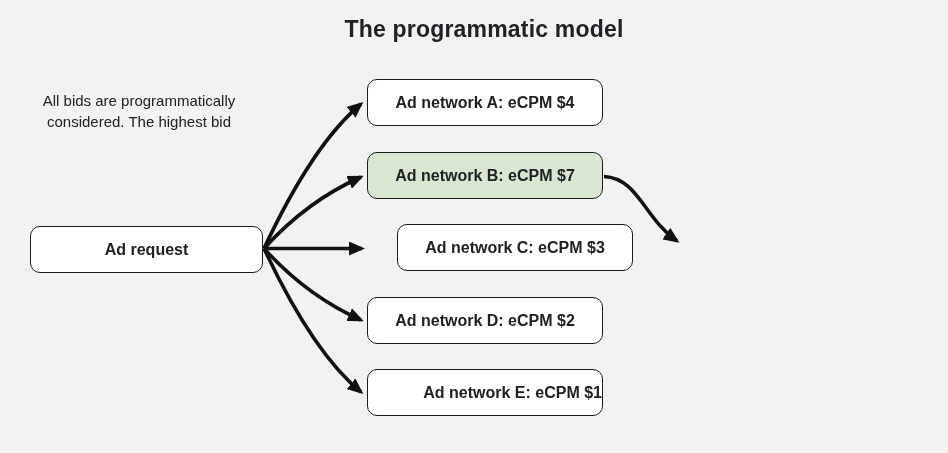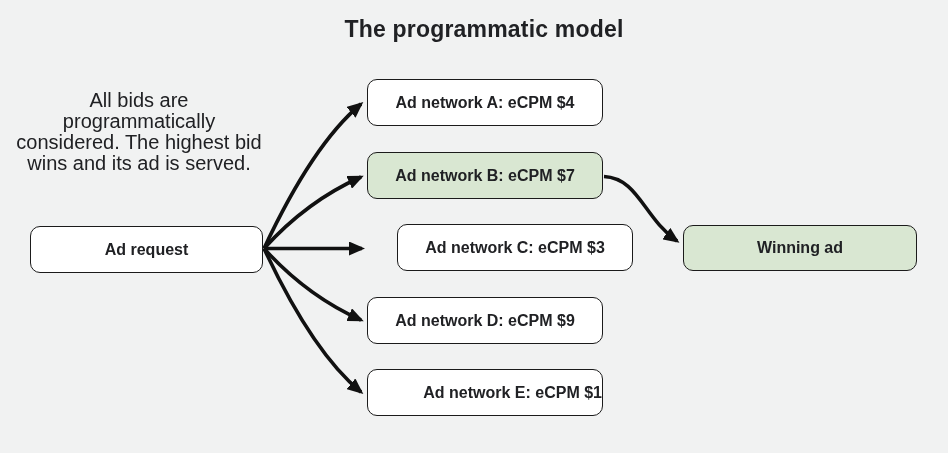--- a/index.html
+++ b/index.html
@@ -26,21 +26,21 @@
     padding-left:20px;
     text-align:center;
     font-size:23px;
     font-weight:700;
     letter-spacing:0.2px;
   }
   .description{
     position:absolute;
     left:14px;top:90px;width:250px;
     text-align:center;
-    font-size:20px;
+    font-size:15px;
     line-height:21px;
     font-weight:400;
   }
   .arrows{
     position:absolute;
     left:0;top:0;
     z-index:1;
   }
   .arrow{
     stroke:var(--arrow);
@@ -75,21 +75,20 @@
 </head>
 <body>
 
 <div class="canvas">
 
   <div class="title">The programmatic model</div>
 
   <div class="description">
     <div>All bids are programmatically</div>
     <div>considered. The highest bid</div>
-    <div>wins and its ad is served.</div>
   </div>
 
   <svg class="arrows" width="948" height="453" viewBox="0 0 948 453" xmlns="http://www.w3.org/2000/svg">
     <defs>
       <marker id="ah" markerUnits="userSpaceOnUse" markerWidth="16" markerHeight="14" refX="13" refY="7" orient="auto">
         <path class="arrowhead" d="M0,0 L16,7 L0,14 Z"></path>
       </marker>
     </defs>
     <path class="arrow" d="M264,248.5 Q313,144 361,104" marker-end="url(#ah)"></path>
     <path class="arrow" d="M264,248.5 Q307,201 361,177" marker-end="url(#ah)"></path>
@@ -109,24 +108,21 @@
 
   <div class="node node-network node-network-b highlighted">
     <span>Ad network B: eCPM $7</span>
   </div>
 
   <div class="node node-network node-network-c">
     <span>Ad network C: eCPM $3</span>
   </div>
 
   <div class="node node-network node-network-d">
-    <span>Ad network D: eCPM $9</span>
+    <span>Ad network D: eCPM $2</span>
   </div>
 
   <div class="node node-network node-network-e">
     <span>Ad network E: eCPM $1</span>
   </div>
 
-  <div class="node node-winning-ad highlighted">
-    <span>Winning ad</span>
-  </div>
 
 </div>
 
 </body></html>

